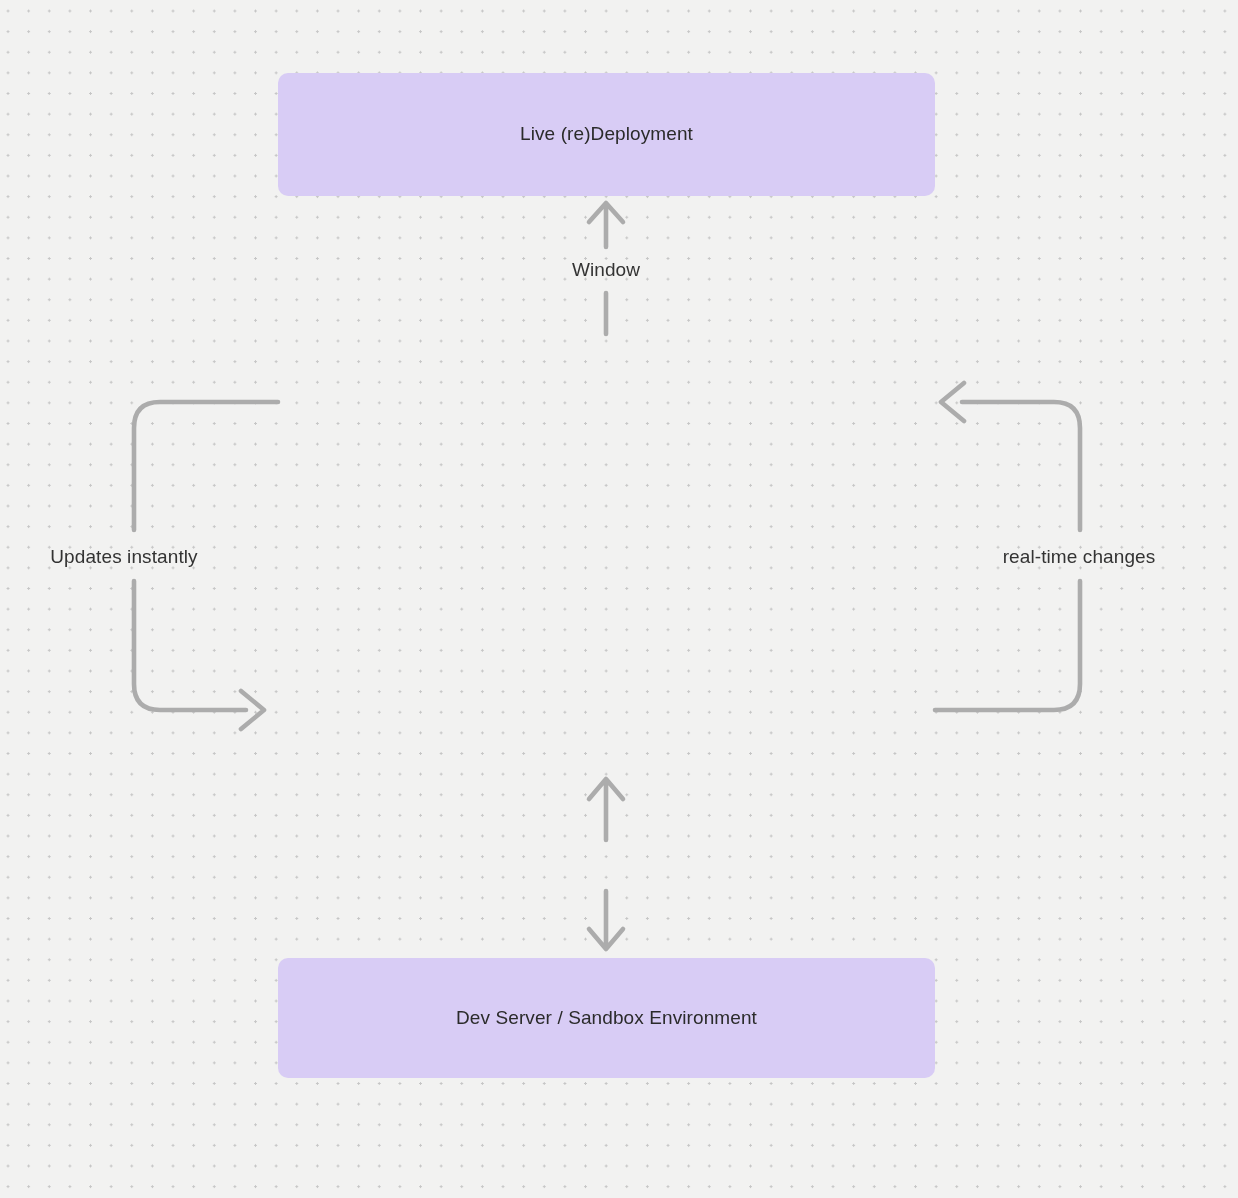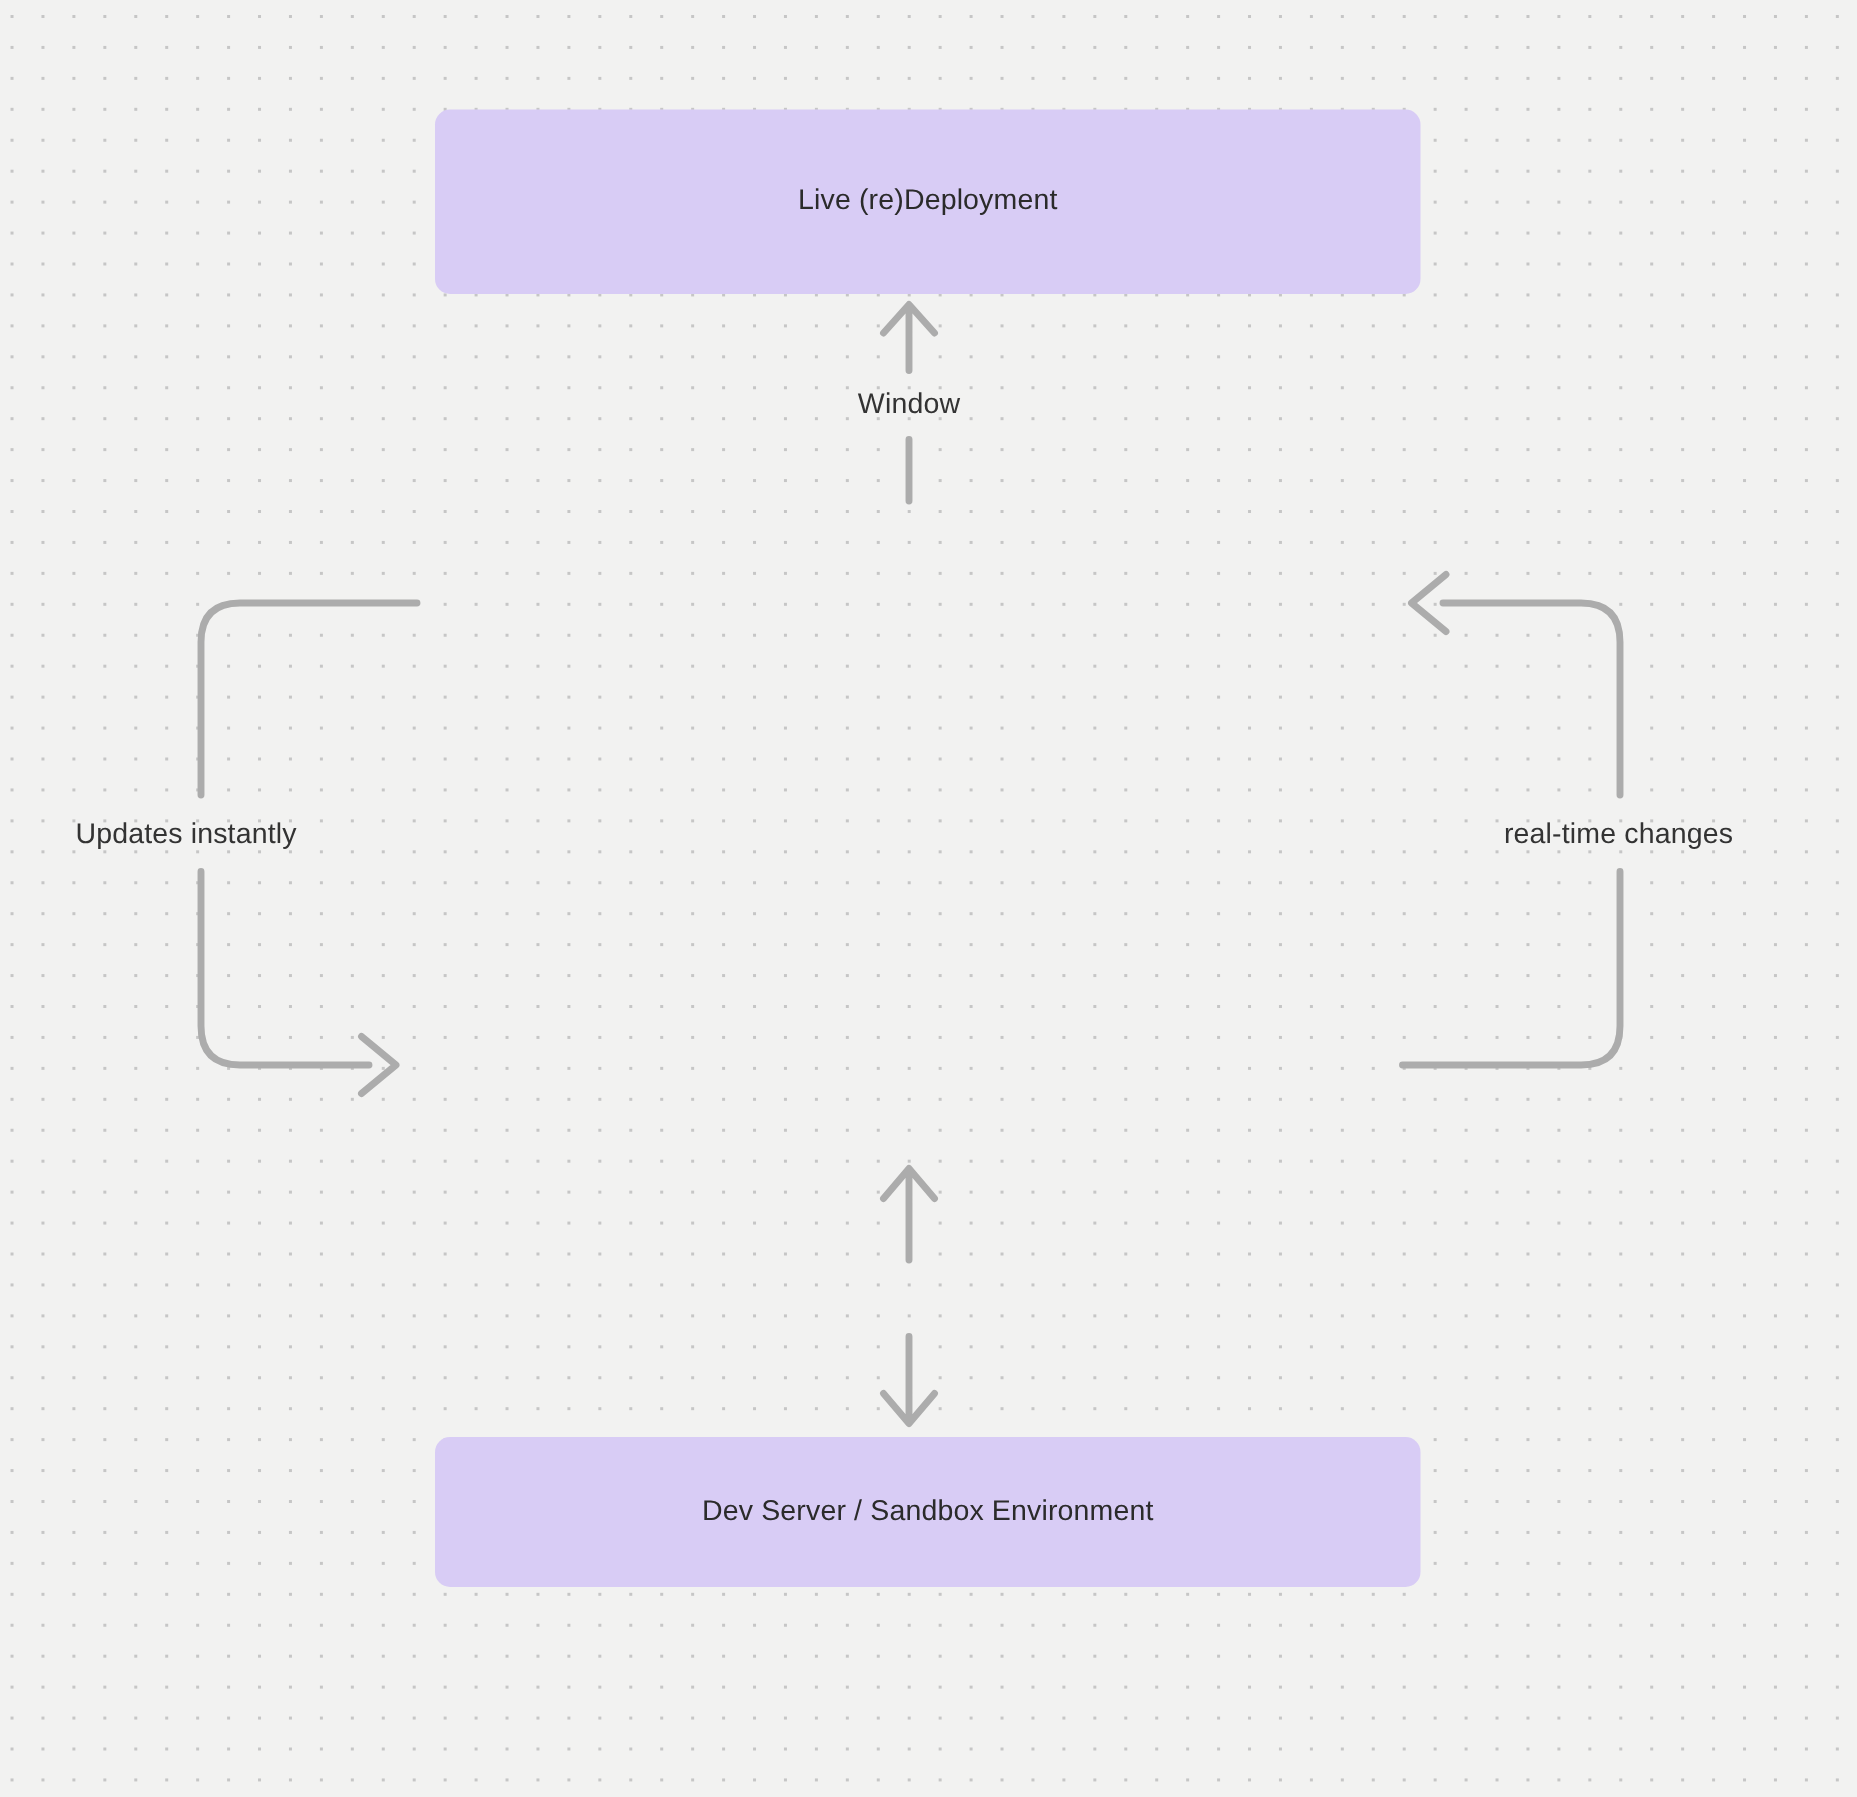--- a/index.html
+++ b/index.html
@@ -33,21 +33,20 @@
   .node {
     position: absolute;
     left: 278px;
     width: 657px;
     background: #d8ccf5;
     border-radius: 10px;
     display: flex;
     align-items: center;
     justify-content: center;
     text-align: center;
-    margin-left: 12px;
   }
   .node span {
     font-size: 19px;
     line-height: 1.3;
     color: #2b2b2b;
     letter-spacing: 0.1px;
   }
   .edge-label {
     position: absolute;
     transform: translate(-50%, -50%);
@@ -84,21 +83,21 @@
       <path d="M606 891 L606 947 M589 929 L606 949 L623 929"></path>
     </g>
   </svg>
 
   <div class="node" style="top:73px; height:123px">
     <span>Live (re)Deployment</span>
   </div>
 
 
 
-  <div class="node" style="top:958px; height:100px">
+  <div class="node" style="top:958px; height:120px">
     <span>Dev Server / Sandbox Environment</span>
   </div>
 
   <div class="edge-label" style="left:606px; top:270px">Window</div>
 
   <div class="edge-label" style="left:124px; top:557px">Updates instantly</div>
 
   <div class="edge-label" style="left:1079px; top:557px">real-time changes</div>
 
 

